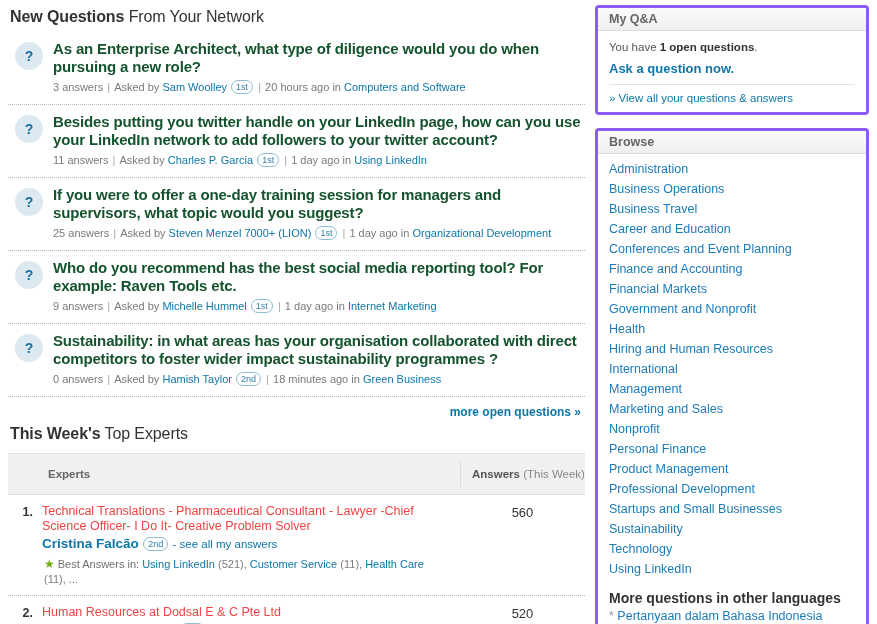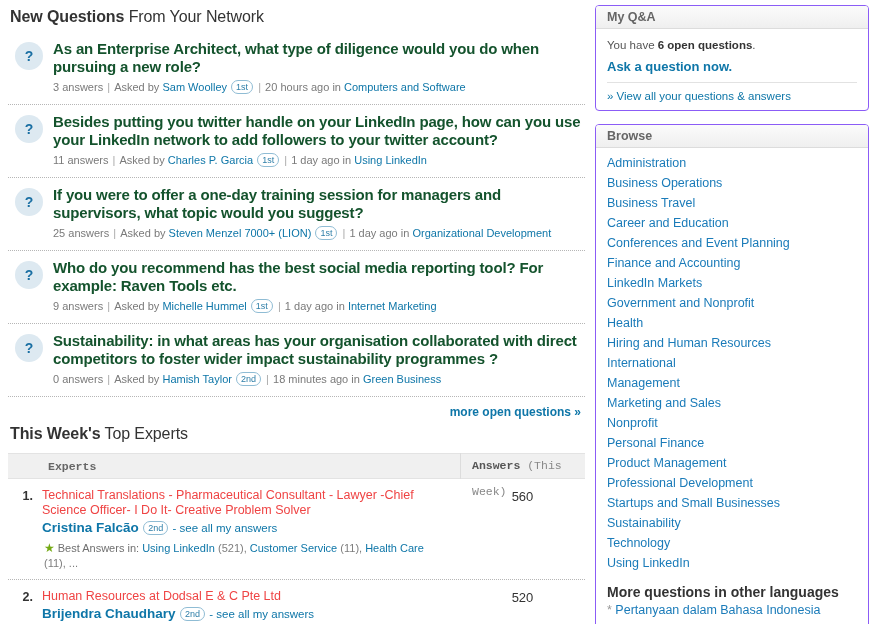--- a/index.html
+++ b/index.html
@@ -106,25 +106,24 @@
     font-size: 12px;
   }
 
   
   .experts-head {
     display: flex;
     background: #f0f0f0;
     border: 1px solid #e3e3e3;
     border-left: none; border-right: none;
     margin-top: 8px;
-    height: 26px;
+    height: 42px;
     align-items: center;
     font-size: 11.5px;
     color: #666666;
-    font-family: Liberation Mono, monospace;
   }
   .experts-head .col-experts {
     flex: 1 1 auto;
     padding-left: 40px;
     font-weight: bold;
   }
   .experts-head .col-answers {
     flex: 0 0 125px;
     border-left: 1px solid #dcdcdc;
     height: 26px;
@@ -190,21 +189,21 @@
   }
 
   
   .side-col {
     width: 282px;
     flex: 0 0 282px;
     padding: 5px 8px 0 0;
   }
 
   .card {
-    border: 1px solid #8b5cf6;
+    border: 3px solid #8b5cf6;
     border-radius: 4px;
     background: #ffffff;
     margin-bottom: 13px;
     overflow: hidden;
   }
   .card-head {
     height: 23px;
     line-height: 23px;
     padding: 0 0 0 11px;
     background: linear-gradient(to bottom, #fbfbfb 0%, #efefef 100%);
@@ -347,39 +346,39 @@
       </div>
 
   </div>
 
   <div class="side-col">
 
     <div class="card">
       <div class="card-head">My Q&amp;A</div>
       <div class="card-body">
         <div class="qa-status">
-          <span>You have </span><b>6 open questions</b><span>.</span>
+          <span>You have </span><b>1 open questions</b><span>.</span>
         </div>
         <a class="ask-link" href="#">Ask a question now.</a>
         <div class="card-divider"></div>
         <a class="view-all-link" href="#">» View all your questions &amp; answers</a>
       </div>
     </div>
 
     <div class="card">
       <div class="card-head">Browse</div>
       <div class="browse-body">
         <div id="browse-list">
             <a class="browse-item" href="#">Administration</a>
             <a class="browse-item" href="#">Business Operations</a>
             <a class="browse-item" href="#">Business Travel</a>
             <a class="browse-item" href="#">Career and Education</a>
             <a class="browse-item" href="#">Conferences and Event Planning</a>
             <a class="browse-item" href="#">Finance and Accounting</a>
-            <a class="browse-item" href="#">LinkedIn Markets</a>
+            <a class="browse-item" href="#">Financial Markets</a>
             <a class="browse-item" href="#">Government and Nonprofit</a>
             <a class="browse-item" href="#">Health</a>
             <a class="browse-item" href="#">Hiring and Human Resources</a>
             <a class="browse-item" href="#">International</a>
             <a class="browse-item" href="#">Management</a>
             <a class="browse-item" href="#">Marketing and Sales</a>
             <a class="browse-item" href="#">Nonprofit</a>
             <a class="browse-item" href="#">Personal Finance</a>
             <a class="browse-item" href="#">Product Management</a>
             <a class="browse-item" href="#">Professional Development</a>

